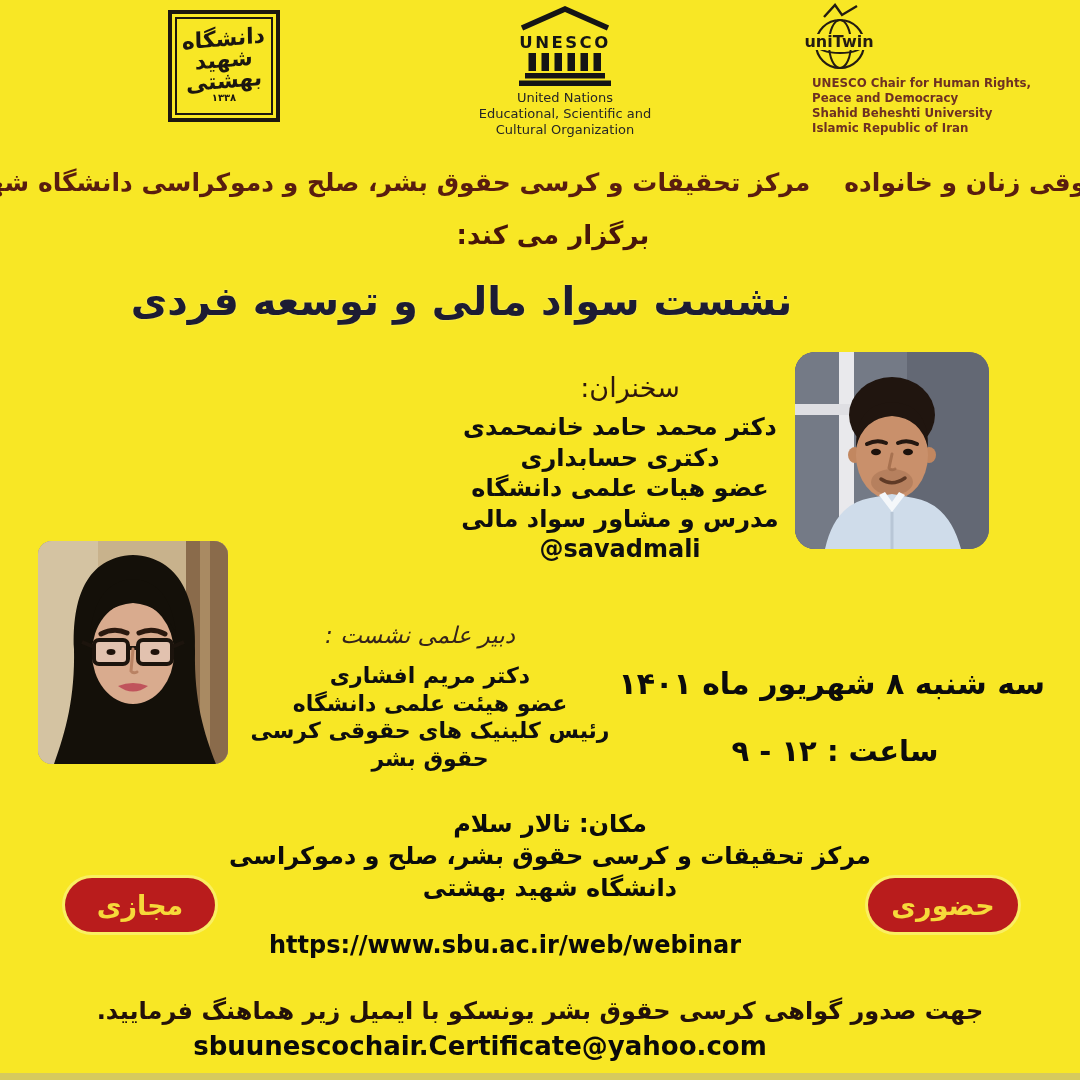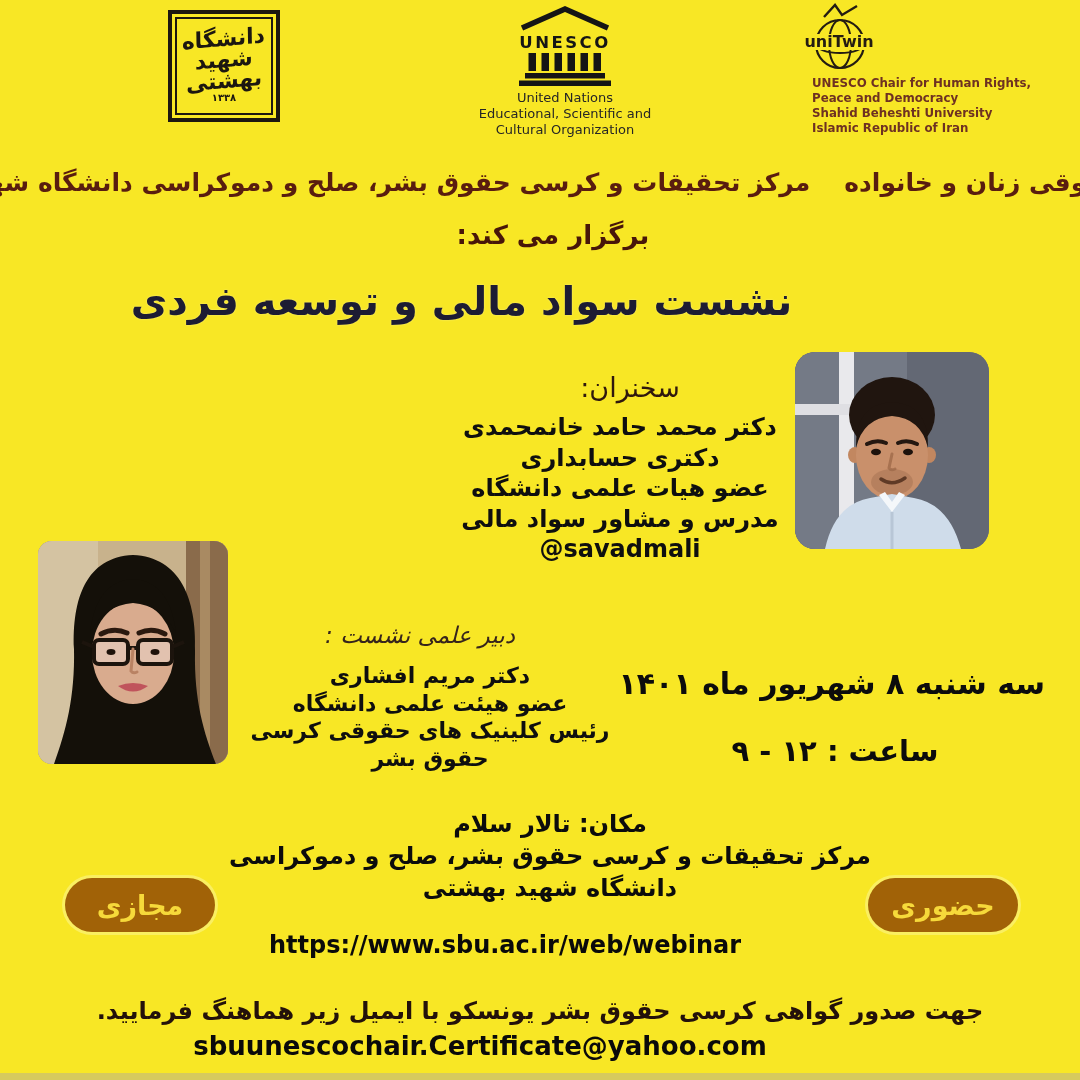--- a/index.html
+++ b/index.html
@@ -57,21 +57,21 @@
 
   
   .date-line{left:655px;top:666px;width:390px;font-size:30px;font-weight:bold;color:#0c0c0c;}
   .time-line{left:655px;top:734px;width:360px;font-size:29px;font-weight:bold;color:#0c0c0c;text-align:center;}
 
   
   .venue{left:130px;top:808px;width:840px;font-size:24px;font-weight:bold;color:#0c0c0c;
     line-height:32px;}
 
   
-  .pill{height:54px;background:#a16207;border-radius:28px;display:flex;align-items:center;
+  .pill{height:54px;background:#b91c1c;border-radius:28px;display:flex;align-items:center;
     justify-content:center;color:#f6d93a;font-size:27px;font-weight:bold;
     box-shadow:0 0 0 3px rgba(255,255,210,0.35);}
   .pill-virtual{left:65px;top:878px;width:150px;}
   .pill-inperson{left:868px;top:878px;width:150px;}
 
   
   .link-row{left:0;top:931px;width:1010px;display:flex;direction:rtl;justify-content:center;
     align-items:baseline;gap:10px;}
   .link-label{font-size:22px;font-weight:bold;color:#30160a;}
   .link-url{direction:ltr;font-size:24px;font-weight:bold;color:#0a0a0a;}

